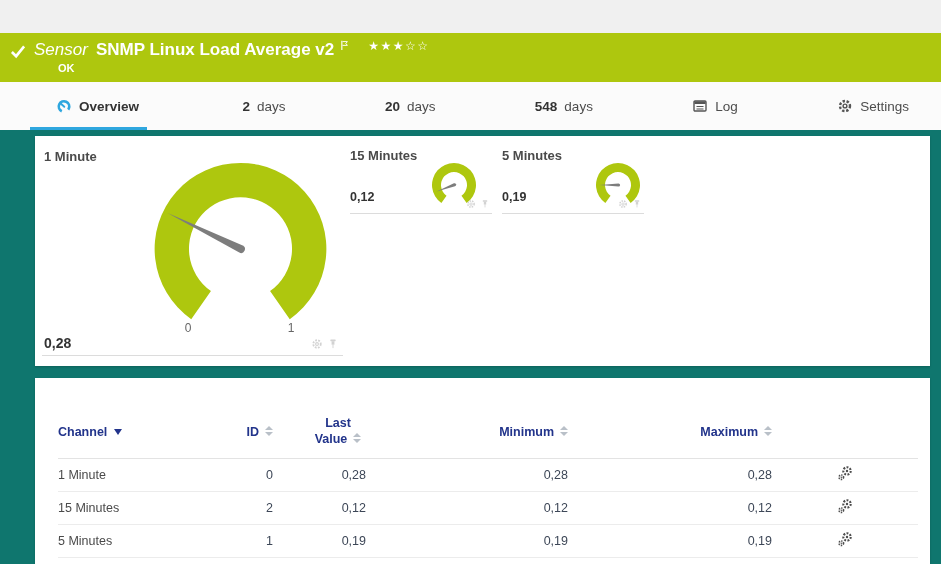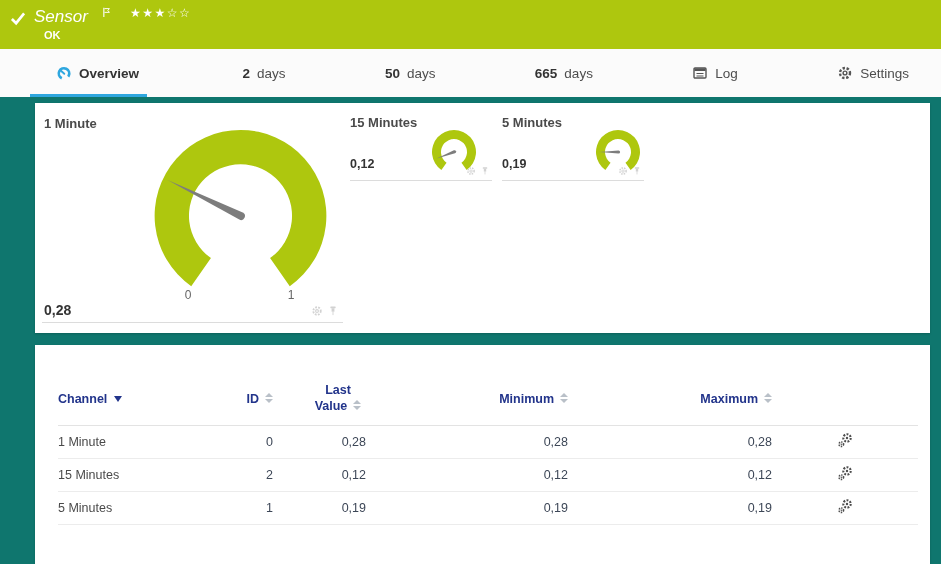--- a/index.html
+++ b/index.html
@@ -1,28 +1,28 @@
 <!DOCTYPE html>
 <html><head>
 <meta charset="utf-8">
 <style>
   * { margin:0; padding:0; box-sizing:border-box; }
   html,body { width:941px; height:564px; overflow:hidden;
     font-family:"Liberation Sans", sans-serif; background:#f0f0f0; }
 
   
-  .header { height:49px; background:#aec70e; position:relative; color:#fff; }
+  .header { height:49px; background:#aec70e; position:relative; color:#fff;margin-top:33px; }
   .header-row { display:flex; align-items:center; padding:7px 0 0 10px; }
   .check-ic { margin-right:8px; margin-top:2px; }
   .sensor-type { font-style:italic; font-size:17px; margin-right:8px; }
   .sensor-title { font-weight:bold; font-size:17px; }
   .flag-ic { margin:-8px 0 0 5px; }
   .stars { margin:-8px 0 0 16px; font-family:"DejaVu Sans", sans-serif;
     font-size:12px; letter-spacing:1.5px; }
-  .status-ok { position:absolute; left:44px; top:29px; font-size:11px; font-weight:bold; }
+  .status-ok { position:absolute; left:58px; top:29px; font-size:11px; font-weight:bold; }
 
   
   .tabbar { height:48px; background:#fbfbfb; display:flex; align-items:stretch;
     justify-content:space-between; padding:0 28px 0 30px;gap:20px; }
   .tab { display:flex; align-items:center; gap:7px; position:relative;
     font-size:13.5px; color:#4d4d4d; padding:0 4px; cursor:pointer; white-space:nowrap; }
   .tab .num { font-weight:bold; color:#333; }
   .tab.active { padding-left:26px; padding-right:8px; font-weight:bold; color:#333; }
   .tab.active .tab-underline { position:absolute; left:0; right:0; bottom:0;
     height:3px; background:#2fa7df; }
@@ -121,20 +121,21 @@
     </g>
   </defs>
 </svg>
 
 <div class="header">
   <div class="header-row">
     <svg class="check-ic" width="16" height="15" viewBox="0 0 16 16" style="color:#fff">
         <use href="#i-check"></use>
       </svg>
     <span class="sensor-type">Sensor</span>
+    <span class="sensor-title">SNMP Linux Load Average v2</span>
     <svg class="flag-ic" width="13" height="14" viewBox="0 0 16 16" style="color:#fff">
         <use href="#i-flag"></use>
       </svg>
     <span class="stars"><span>★★★</span><span>☆☆</span></span>
   </div>
   <div class="status-ok">OK</div>
 </div>
 
 <div class="tabbar">
   <div class="tab active">
@@ -142,25 +143,25 @@
     <svg class="ticon blue" viewBox="0 0 16 16">
         <use href="#i-gaugeicon"></use>
       </svg>
     <span>Overview</span>
   </div>
   <div class="tab">
     <span class="num">2</span>
     <span>days</span>
   </div>
   <div class="tab">
-    <span class="num">50</span>
+    <span class="num">20</span>
     <span>days</span>
   </div>
   <div class="tab">
-    <span class="num">665</span>
+    <span class="num">548</span>
     <span>days</span>
   </div>
   <div class="tab">
     <svg class="ticon" viewBox="0 0 16 16">
         <use href="#i-log"></use>
       </svg>
     <span>Log</span>
   </div>
   <div class="tab">
     <svg class="ticon" viewBox="0 0 16 16">

